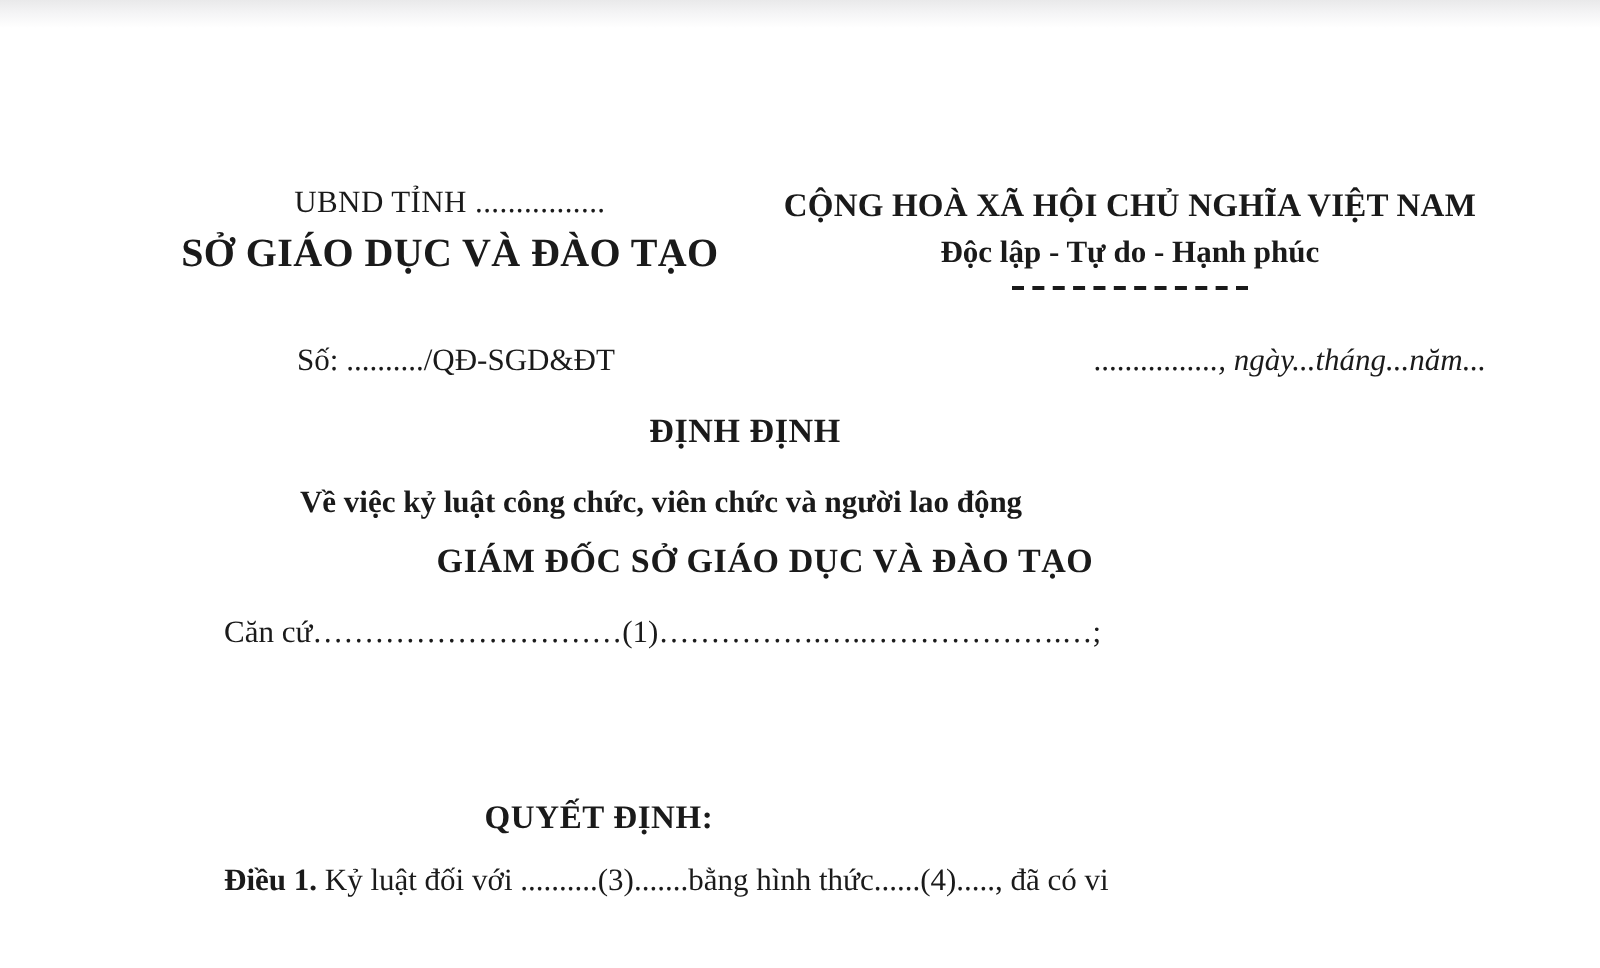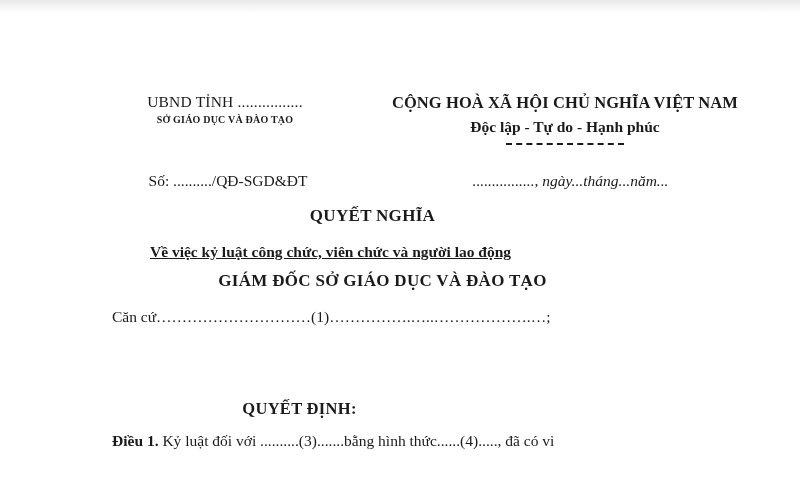--- a/index.html
+++ b/index.html
@@ -49,21 +49,21 @@
     text-align: center;
     margin-right: 62px;
   }
   .hdr-line-1 {
     font-size: 15.5px;
     letter-spacing: .2px;
     line-height: 1.35;
     white-space: nowrap;
   }
   .hdr-line-2 {
-    font-size: 10px;
+    font-size: 20px;
     font-weight: bold;
     line-height: 1.45;
     letter-spacing: .2px;
     white-space: nowrap;
   }
   .hdr-nation {
     font-size: 16.5px;
     font-weight: bold;
     line-height: 1.35;
     letter-spacing: .1px;
@@ -92,21 +92,21 @@
   }
   .doc-number {
     width: 340px;
     margin-left: 58px;
     text-align: center;
     font-size: 15.5px;
     white-space: nowrap;
   }
   .doc-date {
     flex: 1;
-    text-align: center;
+    text-align: right;
     margin-right: 52px;
     font-style: italic;
     font-size: 15.5px;
     white-space: nowrap;
   }
 
   
   .title-main {
     position: absolute;
     top: 206px;
@@ -122,21 +122,20 @@
   .title-sub {
     position: absolute;
     top: 243px;
     left: 0;
     width: 716px;
     padding-right: 55px;
     box-sizing: border-box;
     text-align: center;
     font-size: 15.5px;
     font-weight: bold;
-    text-decoration: underline;
   }
   .title-authority {
     position: absolute;
     top: 271px;
     left: 0;
     width: 800px;
     padding-right: 35px;
     box-sizing: border-box;
     text-align: center;
     font-size: 17px;
@@ -207,21 +206,21 @@
       <div class="hdr-motto">Độc lập - Tự do - Hạnh phúc</div>
       <div class="motto-rule"></div>
     </div>
   </div>
 
   <div class="numdate-row">
     <div class="doc-number">Số: ........../QĐ-SGD&amp;ĐT</div>
     <div class="doc-date">................, ngày...tháng...năm...</div>
   </div>
 
-  <div class="title-main">QUYẾT NGHĨA</div>
+  <div class="title-main">ĐỊNH ĐỊNH</div>
 
   <div class="title-sub">Về việc kỷ luật công chức, viên chức và người lao động</div>
 
   <div class="title-authority">GIÁM ĐỐC SỞ GIÁO DỤC VÀ ĐÀO TẠO</div>
 
   <div class="body-block">
     <div class="body-line">Căn cứ…………………………(1)…………….…..……………….…;</div>
   </div>
 
   <div class="decision-heading">QUYẾT ĐỊNH:</div>

